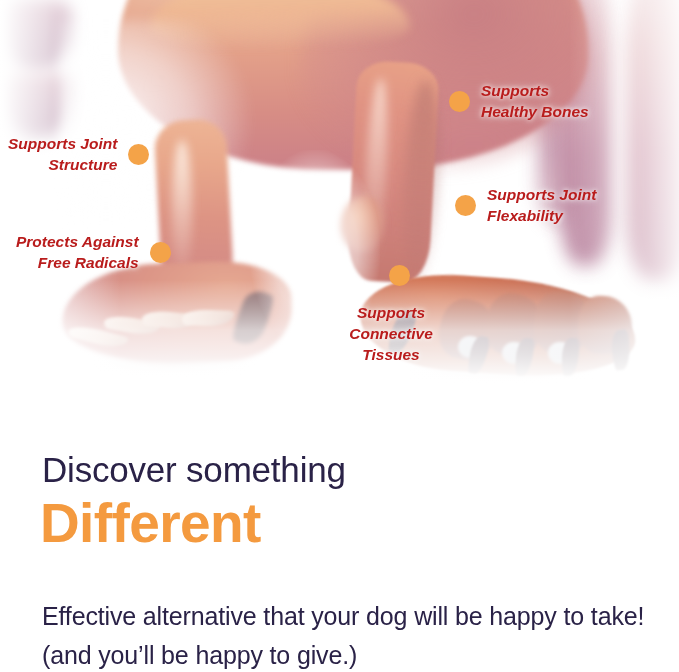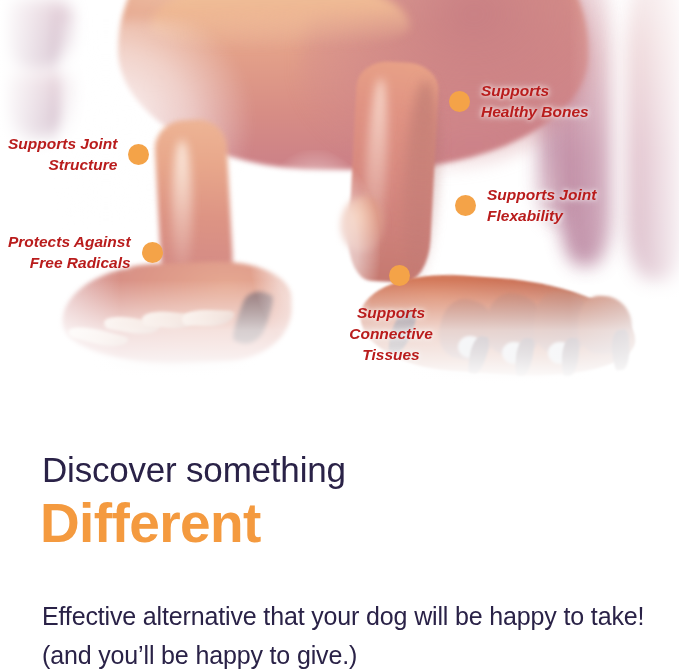--- a/index.html
+++ b/index.html
@@ -217,21 +217,21 @@
   .dot{
     width:21px;height:21px;border-radius:50%;
     background:#f4a348;flex:0 0 auto;
   }
   .callout.right-label .callout-text{margin-left:11px;text-align:left;}
   .callout.left-label .callout-text{margin-right:11px;text-align:right;}
   .callout.below-label{flex-direction:column;align-items:center;}
   .callout.below-label .callout-text{margin-top:16px;text-align:center;}
 
   #callout-joint-structure{left:8px;top:133px;}
-  #callout-free-radicals{left:8px;top:231px;}
+  #callout-free-radicals{left:16px;top:231px;}
   #callout-healthy-bones{left:449px;top:80px;}
   #callout-joint-flexability{left:455px;top:184px;}
   #callout-connective-tissues{left:296px;top:265px;width:190px;}
   #callout-connective-tissues .dot{margin-left:93px;align-self:flex-start;}
 
   
   #bottom-copy{position:absolute;left:0;top:400px;width:679px;height:272px;background:#ffffff;}
   #headline-line1{
     position:absolute;left:42px;top:50px;
     font-family:"Liberation Sans", sans-serif;

